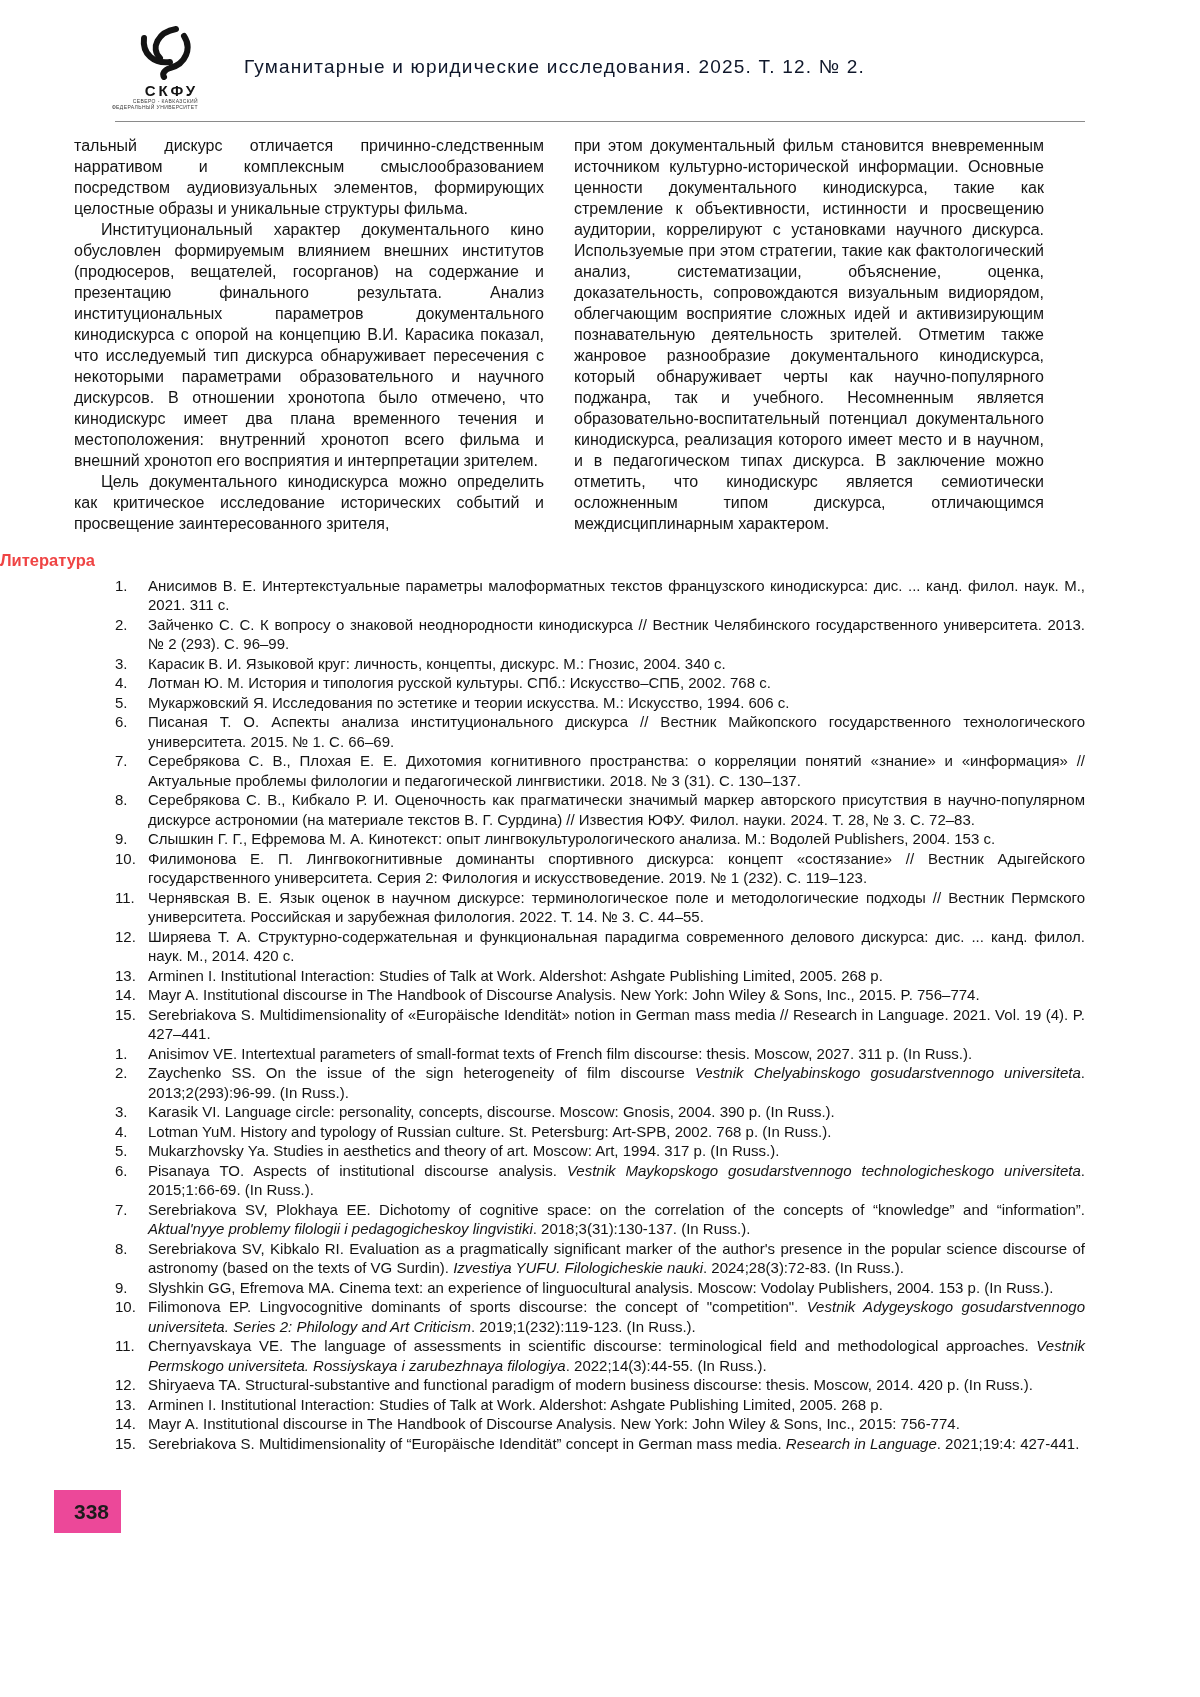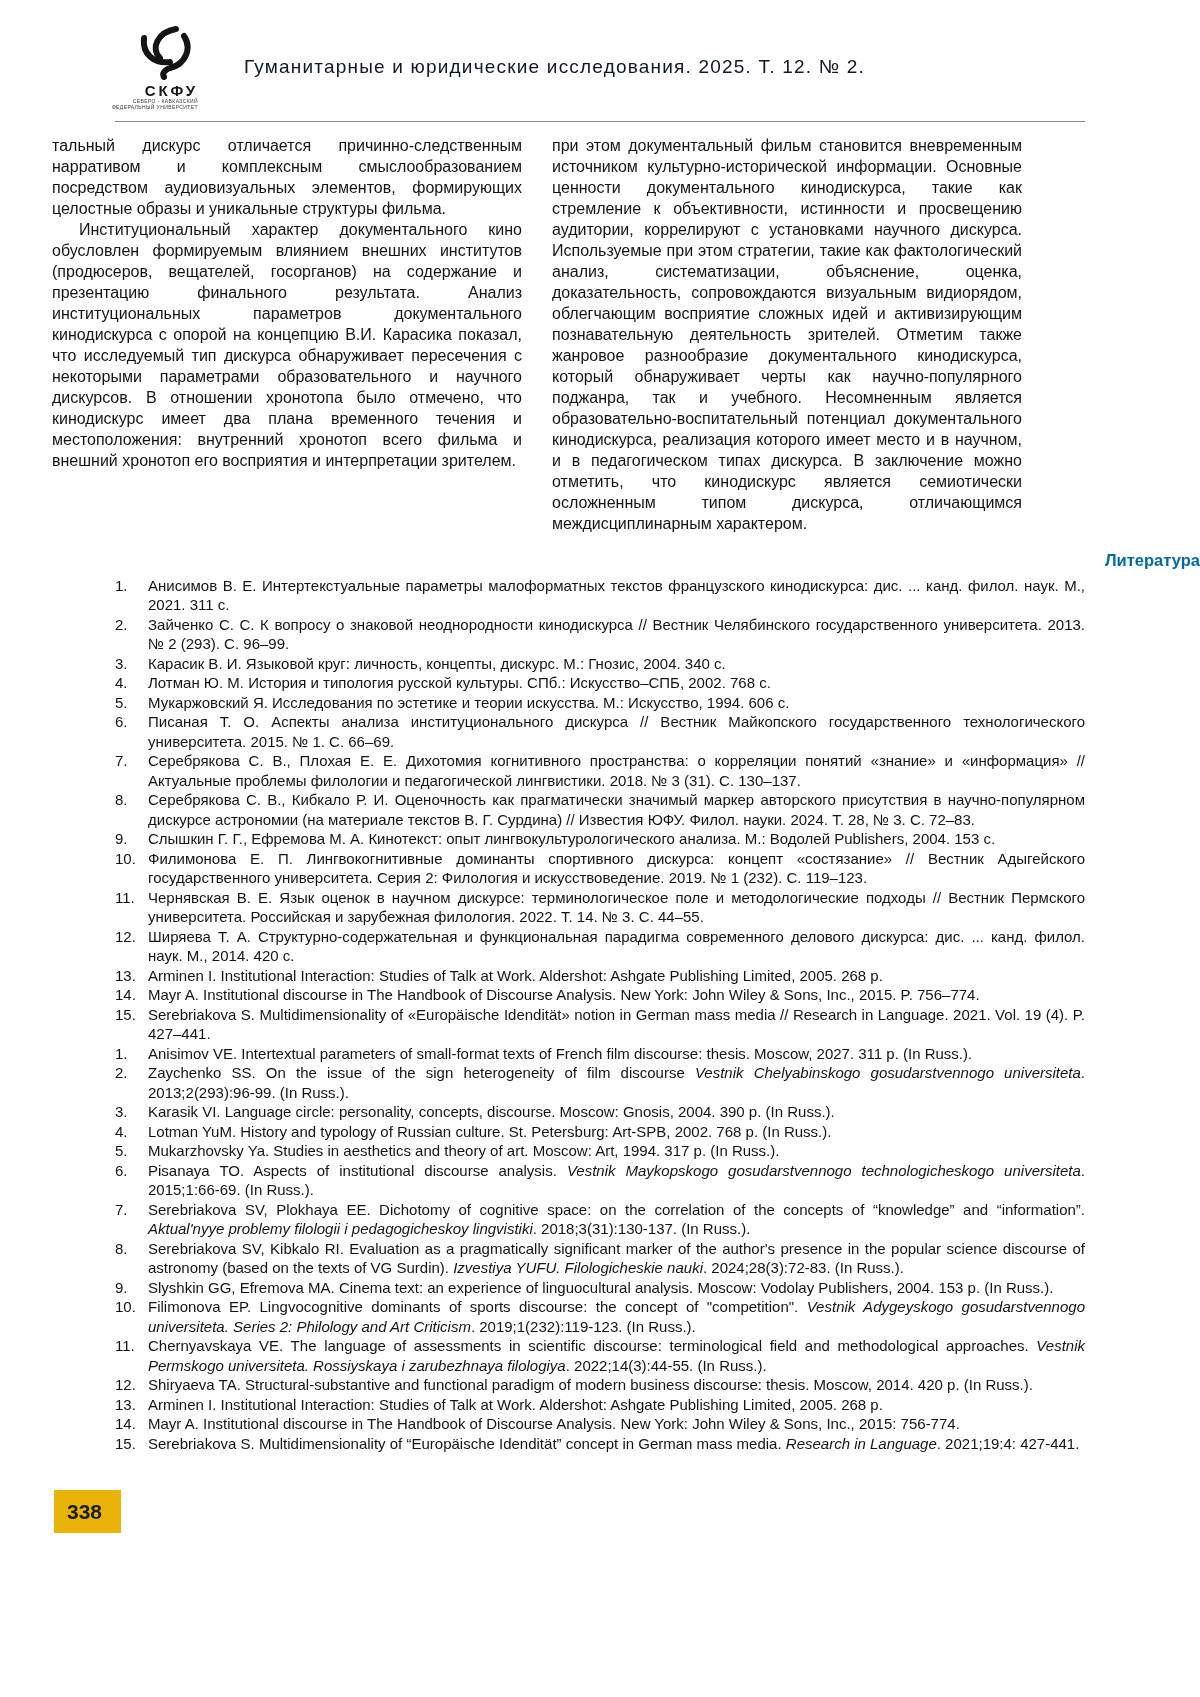--- a/index.html
+++ b/index.html
@@ -31,47 +31,47 @@
   .logo-emblem svg { display: block; }
   .logo-acronym { font-weight: bold; font-size: 15px; letter-spacing: 3px; margin-top: 2px; color: #141414; }
   .logo-sub { font-size: 5px; letter-spacing: 0.4px; white-space: nowrap; color: #3a3a3a; }
   .journal-title {
     font-size: 19px;
     letter-spacing: 1.2px;
     color: #0f172a;
     white-space: nowrap;
   }
   .header-rule { height: 1px; background: #8a8a8a; margin: 10px 115px 0 115px; }
-  .columns { display: flex; gap: 30px; padding: 13px 115px 0 52px; }
+  .columns { display: flex; gap: 30px; padding: 13px 115px 0 74px; }
   .col { width: 470px; }
   .para { font-size: 16px; line-height: 21px; text-align: justify; color: #141414; }
   .para.indent { text-indent: 27px; }
   .section-heading {
-    text-align: right;
+    text-align: left;
     font-size: 16.5px;
     font-weight: bold;
     margin-top: 17px;
     margin-bottom: 6px;
-    color: #0369a1;
+    color: #ef4444;
   }
   .ref-list { list-style: none; margin: 0 115px; }
   .ref-list li { display: flex; font-size: 15px; line-height: 19.5px; color: #141414; }
   .ref-num { width: 33px; flex: none; }
   .ref-body { flex: 1; text-align: justify; }
   .ref-body i { font-style: italic; }
   .page-number-box {
     position: absolute;
     left: 54px;
     top: 1490px;
     width: 67px;
     height: 43px;
-    background: #eab308;
+    background: #ec4899;
     display: flex;
     align-items: center;
-    padding-left: 13px;
+    padding-left: 20px;
     font-size: 21px;
     font-weight: bold;
     color: #1c1c1c;
   }
 </style>
 </head>
 <body>
 
 <div class="page">
 
@@ -92,20 +92,21 @@
     </div>
     <div class="journal-title">Гуманитарные и юридические исследования. 2025. Т. 12. № 2.</div>
   </header>
 
   <div class="header-rule"></div>
 
   <main class="columns">
     <div class="col">
       <p class="para">тальный дискурс отличается причинно-следственным нарративом и комплексным смыслообразованием посредством аудиовизуальных элементов, формирующих целостные образы и уникальные структуры фильма.</p>
       <p class="para indent">Институциональный характер документального кино обусловлен формируемым влиянием внешних институтов (продюсеров, вещателей, госорганов) на содержание и презентацию финального результата. Анализ институциональных параметров документального кинодискурса с опорой на концепцию В.И. Карасика показал, что исследуемый тип дискурса обнаруживает пересечения с некоторыми параметрами образовательного и научного дискурсов. В отношении хронотопа было отмечено, что кинодискурс имеет два плана временного течения и местоположения: внутренний хронотоп всего фильма и внешний хронотоп его восприятия и интерпретации зрителем.</p>
+      <p class="para indent">Цель документального кинодискурса можно определить как критическое исследование исторических событий и просвещение заинтересованного зрителя,</p>
     </div>
     <div class="col">
       <p class="para">при этом документальный фильм становится вневременным источником культурно-исторической информации. Основные ценности документального кинодискурса, такие как стремление к объективности, истинности и просвещению аудитории, коррелируют с установками научного дискурса. Используемые при этом стратегии, такие как фактологический анализ, систематизации, объяснение, оценка, доказательность, сопровождаются визуальным видиорядом, облегчающим восприятие сложных идей и активизирующим познавательную деятельность зрителей. Отметим также жанровое разнообразие документального кинодискурса, который обнаруживает черты как научно-популярного поджанра, так и учебного. Несомненным является образовательно-воспитательный потенциал документального кинодискурса, реализация которого имеет место и в научном, и в педагогическом типах дискурса. В заключение можно отметить, что кинодискурс является семиотически осложненным типом дискурса, отличающимся междисциплинарным характером.</p>
     </div>
   </main>
 
   <h2 class="section-heading">Литература</h2>
   <ol class="ref-list">
       <li>
         <span class="ref-num">1.</span>

